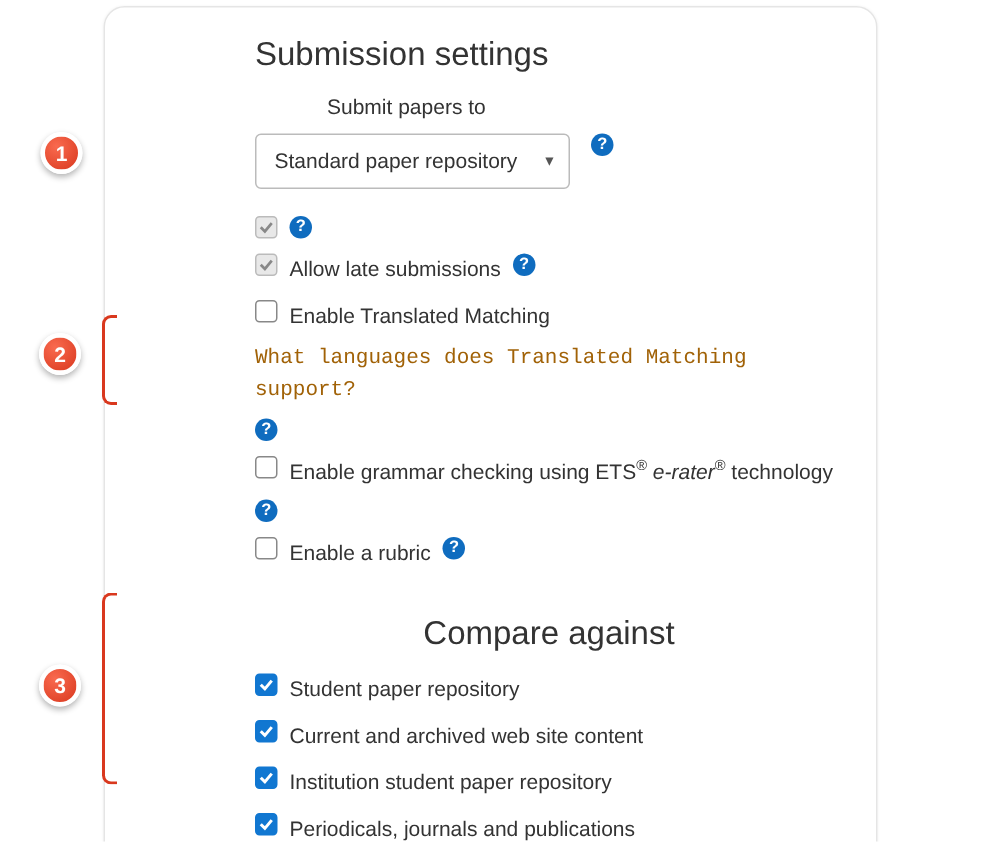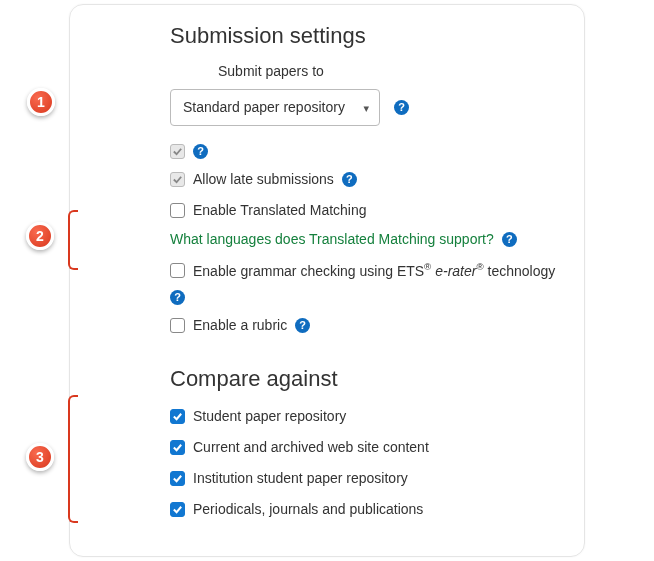--- a/index.html
+++ b/index.html
@@ -62,29 +62,29 @@
     background: #0f6cbf;
     color: #fff;
     font-size: 11px;
     font-weight: 700;
     margin-left: 6px;
     vertical-align: middle;
     line-height: 1;
   }
   .row {
     display: flex;
-    align-items: center;
+    align-items: flex-start;
     font-size: 14px;
     margin: 10px 0;
     gap: 8px;
     flex-wrap: wrap;
     line-height: 1.5;
   }
   .row span.txt { color: #333; }
-  .row a.link { color: #15803d; text-decoration: none; }
+  .row a.link { color: #a16207; text-decoration: none; font-family: Liberation Mono, monospace; }
   .checkbox {
     width: 15px;
     height: 15px;
     border: 1px solid #888;
     border-radius: 3px;
     display: inline-flex;
     align-items: center;
     justify-content: center;
     flex-shrink: 0;
     background: #fff;
@@ -120,21 +120,21 @@
   }
   .bracket {
     position: absolute;
     border-left: 2px solid #d9381e;
     border-top: 2px solid #d9381e;
     border-bottom: 2px solid #d9381e;
     border-top-left-radius: 6px;
     border-bottom-left-radius: 6px;
     z-index: 5;
   }
-  h2.second { margin-top: 30px; }
+  h2.second { margin-top: 30px; text-align: center; }
 </style>
 </head>
 <body>
 
 <div class="panel">
 
   <h2 class="section-title">Submission settings</h2>
 
   <div class="field-label">Submit papers to</div>
 

